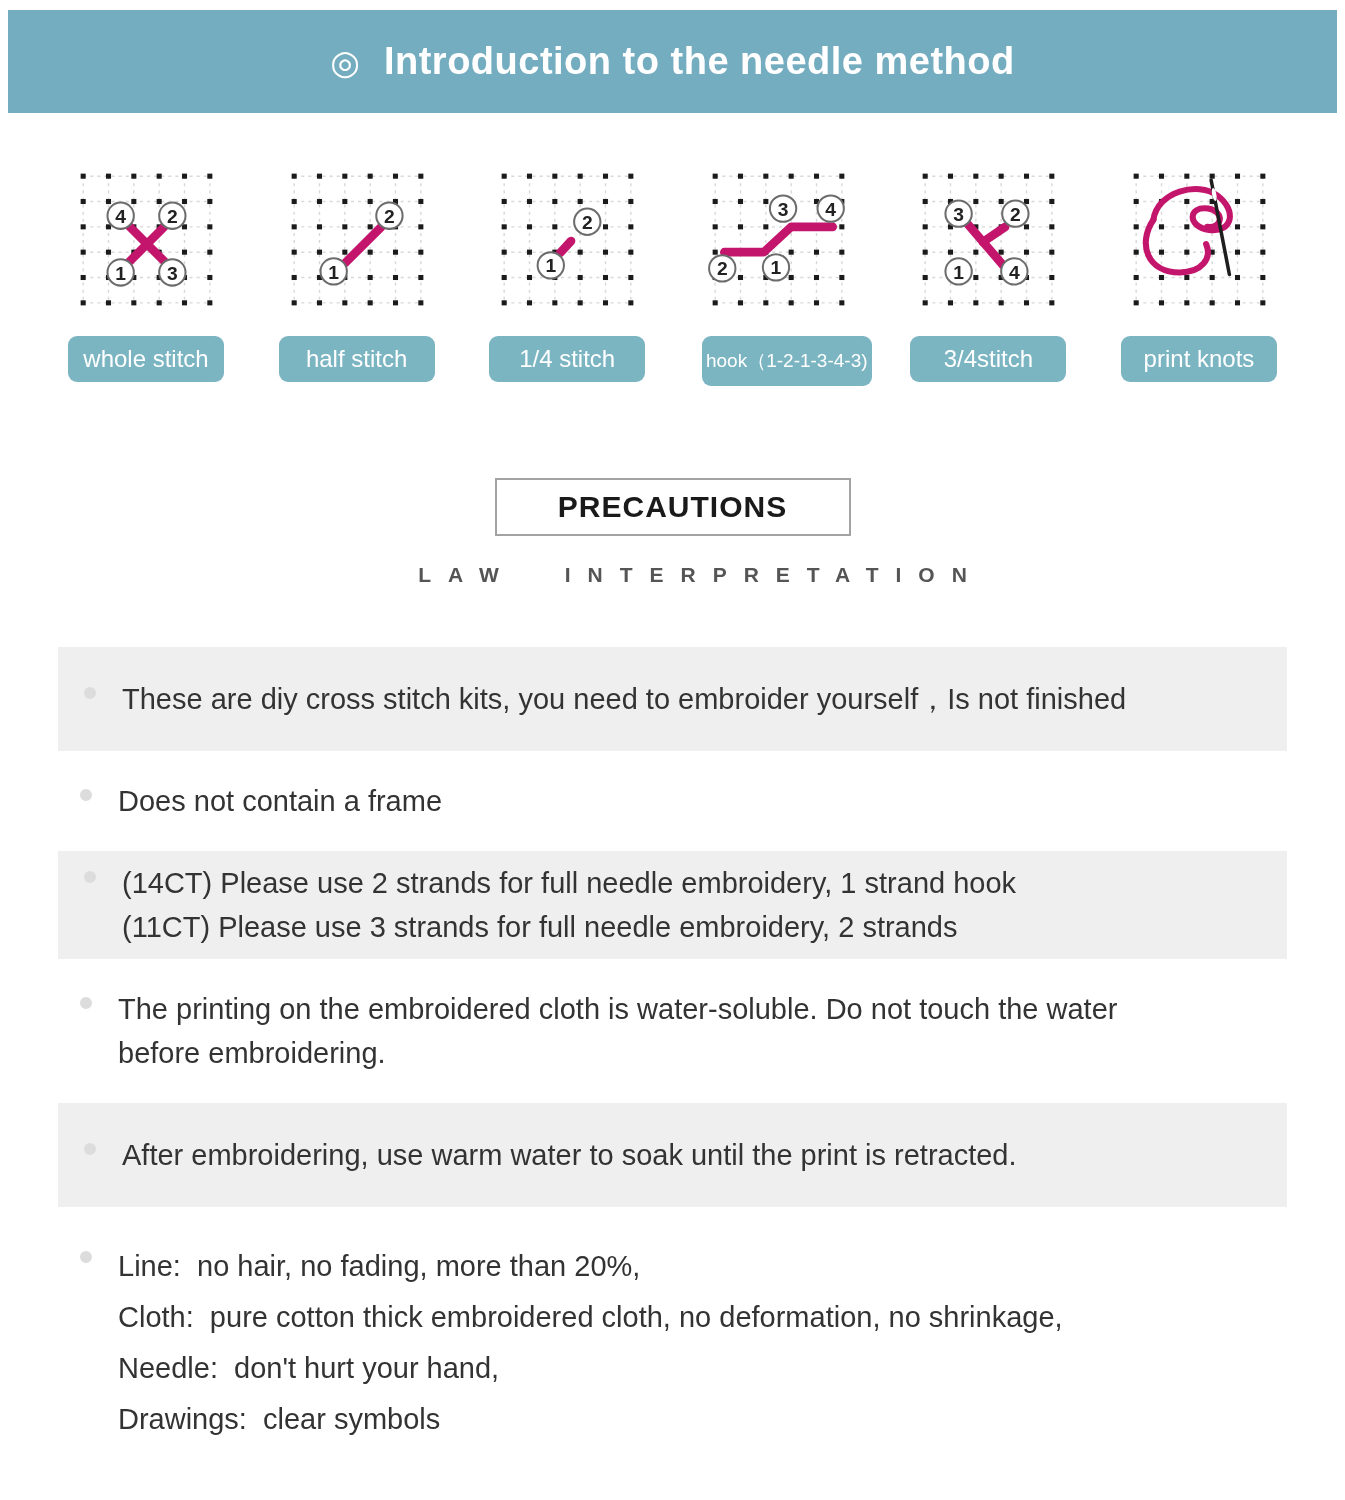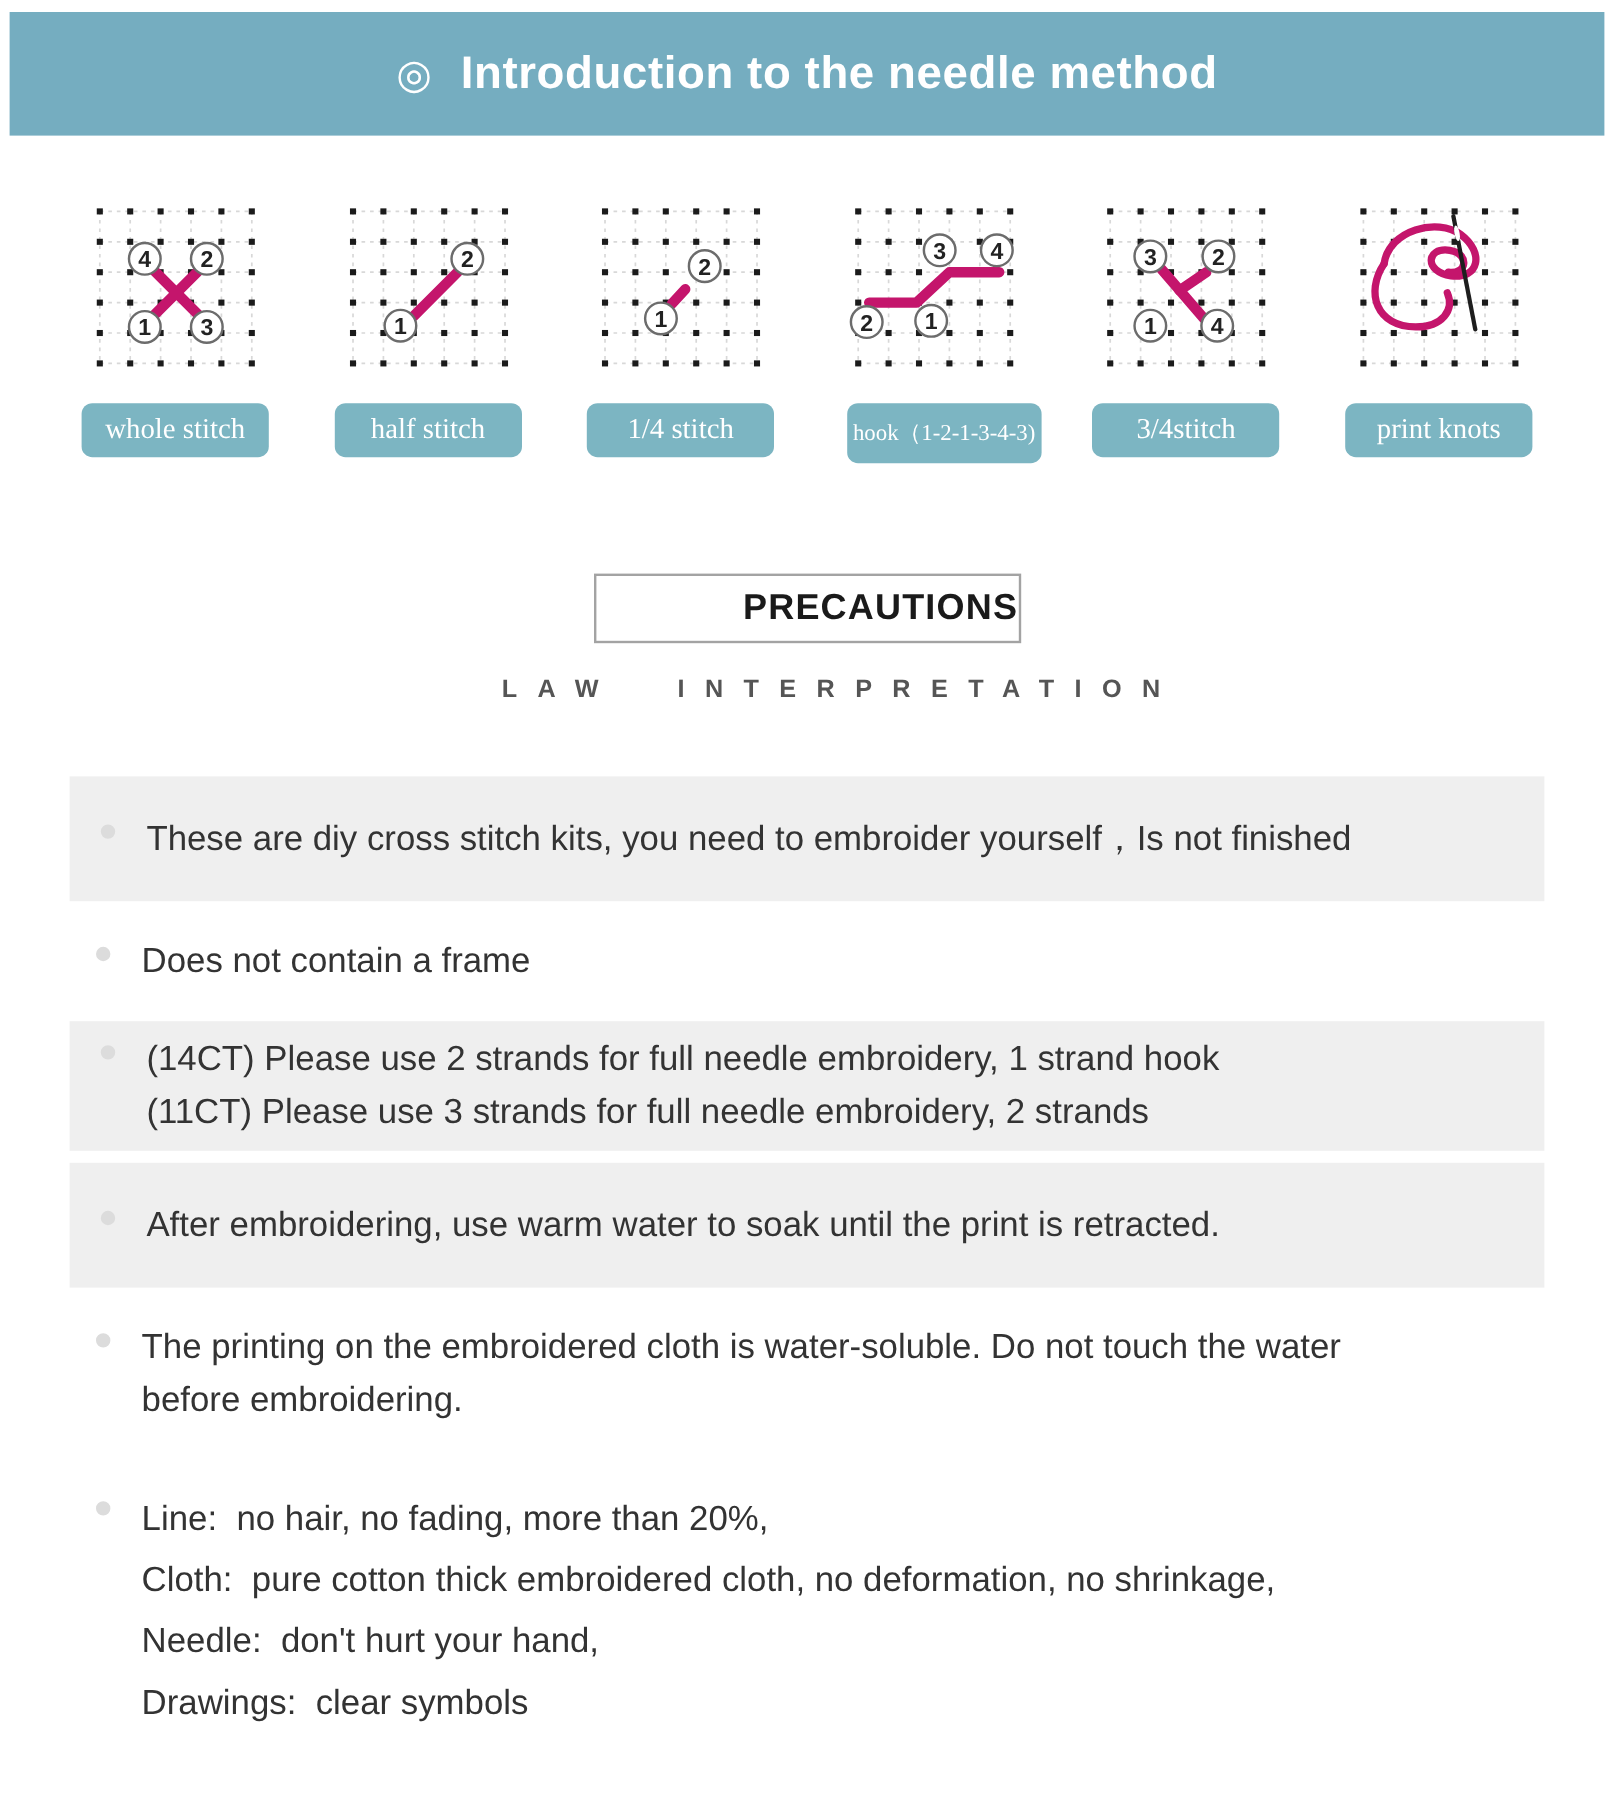--- a/index.html
+++ b/index.html
@@ -23,28 +23,28 @@
   svg.stitch-grid { width:152px; height:152px; }
   .gridlines line { stroke:#d8d8d8; stroke-width:1.4; stroke-dasharray:3 4; fill:none; }
   .griddots rect { fill:#1b1b1b; }
   .stitch-mark { fill:none; stroke:var(--magenta); stroke-width:8.5; stroke-linecap:round; stroke-linejoin:round; }
   .knot { fill:none; stroke:var(--magenta); stroke-width:6; stroke-linecap:round; }
   .needle { stroke:#1e1e1e; stroke-width:3.5; stroke-linecap:round; }
   .num circle { fill:#fff; stroke:#6c6c6c; stroke-width:2; }
   .num text { font-family:"Liberation Sans",sans-serif; font-size:19px; font-weight:bold; fill:#222; text-anchor:middle; }
   .stitch-label {
     margin-top:21px; background:var(--teal-label); color:#fff; font-size:24px;
-    border-radius:9px; min-width:156px; text-align:center; padding:9px 8px;font-family:Liberation Serif, serif;
+    border-radius:9px; min-width:156px; text-align:center; padding:9px 8px;
   }
   .stitch-col:nth-child(4) .stitch-label { font-size:19px; padding:12px 4px; min-width:162px;margin-left:18px; }
 
   
   .prec-box {
     width:356px; height:58px; margin:92px auto 0; border:2px solid #a3a3a3;
-    display:flex; align-items:center; justify-content:flex-end;
+    display:flex; align-items:center; justify-content:center;
     font-size:30px; font-weight:bold; color:#1a1a1a; letter-spacing:1px; background:#fff;
   }
   .law {
     margin-top:27px; text-align:center; font-size:21px; color:#555;
     letter-spacing:17px; word-spacing:26px; padding-left:17px; font-weight:600;margin-left:40px;
   }
 
   
   .prec-list { margin:60px 58px 0; }
   .prec-item { display:flex; align-items:flex-start; padding:18px 16px 18px 12px; margin-bottom:10px; }
@@ -516,31 +516,31 @@
           <div class="prec-line">Does not contain a frame</div>
         </div>
       </div>
       <div class="prec-item highlight multi">
         <span class="bullet"></span>
         <div class="prec-text">
           <div class="prec-line">(14CT) Please use 2 strands for full needle embroidery, 1 strand hook</div>
           <div class="prec-line">(11CT) Please use 3 strands for full needle embroidery, 2 strands</div>
         </div>
       </div>
-      <div class="prec-item highlight">
-        <span class="bullet"></span>
-        <div class="prec-text">
-          <div class="prec-line">After embroidering, use warm water to soak until the print is retracted.</div>
-        </div>
-      </div>
       <div class="prec-item multi">
         <span class="bullet"></span>
         <div class="prec-text">
           <div class="prec-line">The printing on the embroidered cloth is water-soluble. Do not touch the water</div>
           <div class="prec-line">before embroidering.</div>
+        </div>
+      </div>
+      <div class="prec-item highlight">
+        <span class="bullet"></span>
+        <div class="prec-text">
+          <div class="prec-line">After embroidering, use warm water to soak until the print is retracted.</div>
         </div>
       </div>
       <div class="prec-item multi">
         <span class="bullet"></span>
         <div class="prec-text">
           <div class="prec-line">Line:  no hair, no fading, more than 20%,</div>
           <div class="prec-line">Cloth:  pure cotton thick embroidered cloth, no deformation, no shrinkage,</div>
           <div class="prec-line">Needle:  don't hurt your hand,</div>
           <div class="prec-line">Drawings:  clear symbols</div>
         </div>

